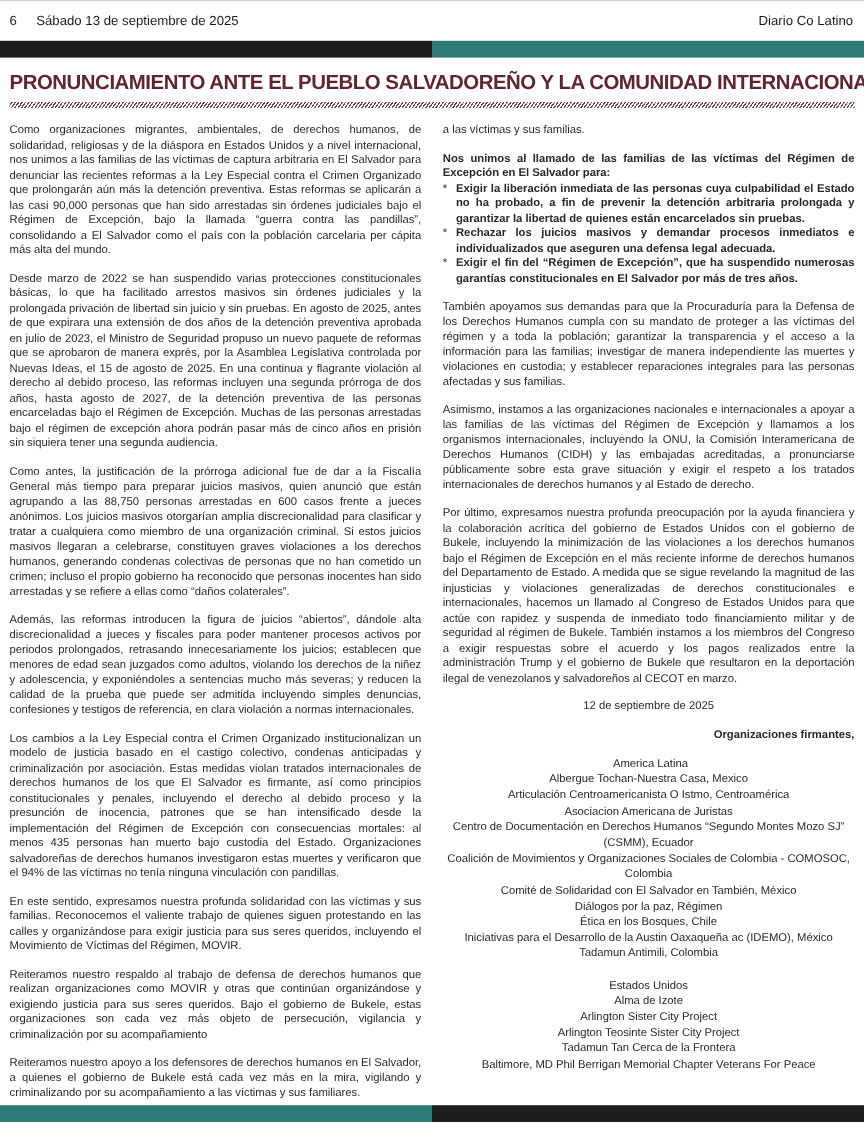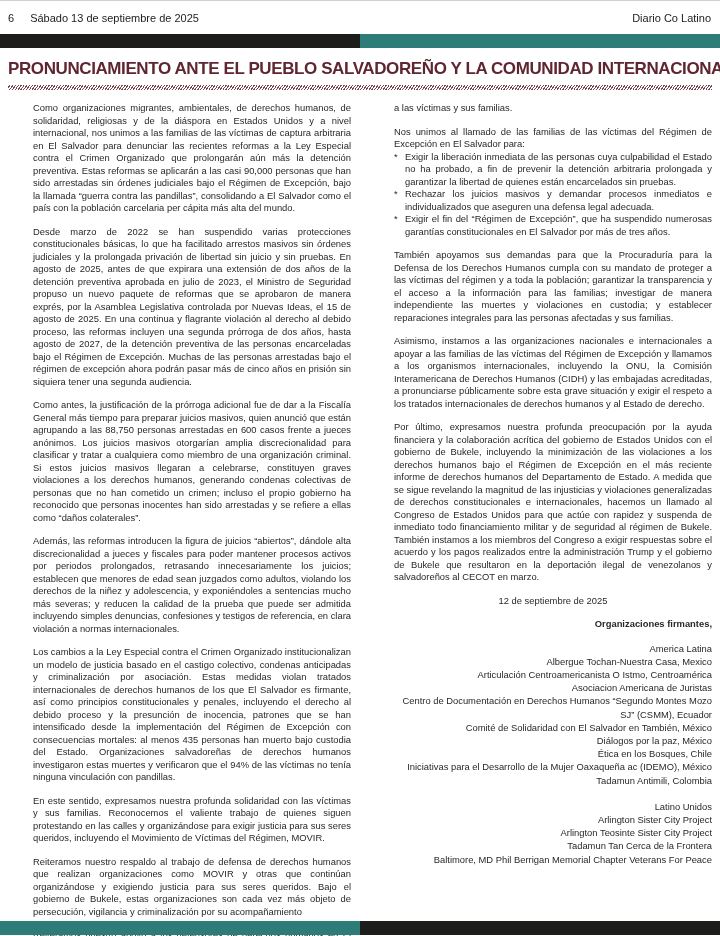--- a/index.html
+++ b/index.html
@@ -31,31 +31,30 @@
     background:repeating-linear-gradient(-55deg,#5f2530 0 1px,#ffffff 1px 2.3px);
     opacity:.85;
   }
   .columns {
     position:absolute; top:101px; left:8px; right:8px; bottom:18px;
     display:flex; gap:18px;
   }
   .col {
     flex:1 1 0; font-size:9.4px; line-height:12.5px; color:#282828;
     text-align:justify;
-    margin-left:25px;
   }
   .col p { margin:0 0 11px; }
-  .col p.tight { margin-bottom:0; }
+  .col p.tight { margin-bottom:0;font-weight:bold; }
   ul.demand-list { list-style:none; margin:0 0 11px; padding:0; }
   ul.demand-list li { display:flex; }
   ul.demand-list .mark { flex:0 0 11px; width:11px; }
-  ul.demand-list .txt { flex:1; text-align:justify; }
+  ul.demand-list .txt { flex:1; text-align:justify;font-weight:bold; }
   .dateline { text-align:center; font-weight:normal; margin:14px 0 14px; }
   .sig-head { font-weight:bold; text-align:right; margin:0 0 13px; }
-  .sig-list { text-align:right; line-height:13.2px; margin:0 0 13px; }
+  .sig-list { text-align:center; line-height:13.2px; margin:0 0 13px; }
   .sig-list .sig-item.indent { padding-left:3px; }
 </style>
 </head>
 <body>
 
 <div class="page">
 
   <div class="masthead">
     <div class="masthead-left">
       <span>6</span>
@@ -107,29 +106,31 @@
       <p>Por último, expresamos nuestra profunda preocupación por la ayuda financiera y la colaboración acrítica del gobierno de Estados Unidos con el gobierno de Bukele, incluyendo la minimización de las violaciones a los derechos humanos bajo el Régimen de Excepción en el más reciente informe de derechos humanos del Departamento de Estado. A medida que se sigue revelando la magnitud de las injusticias y violaciones generalizadas de derechos constitucionales e internacionales, hacemos un llamado al Congreso de Estados Unidos para que actúe con rapidez y suspenda de inmediato todo financiamiento militar y de seguridad al régimen de Bukele. También instamos a los miembros del Congreso a exigir respuestas sobre el acuerdo y los pagos realizados entre la administración Trump y el gobierno de Bukele que resultaron en la deportación ilegal de venezolanos y salvadoreños al CECOT en marzo.</p>
       <p class="dateline">12 de septiembre de 2025</p>
       <p class="sig-head">Organizaciones firmantes,</p>
 
       <div class="sig-list">
         <div class="sig-item indent">America Latina</div>
         <div class="sig-item">Albergue Tochan-Nuestra Casa, Mexico</div>
         <div class="sig-item">Articulación Centroamericanista O Istmo, Centroamérica</div>
         <div class="sig-item">Asociacion Americana de Juristas</div>
         <div class="sig-item">Centro de Documentación en Derechos Humanos “Segundo Montes Mozo SJ” (CSMM), Ecuador</div>
+        <div class="sig-item">Coalición de Movimientos y Organizaciones Sociales de Colombia - COMOSOC, Colombia</div>
         <div class="sig-item">Comité de Solidaridad con El Salvador en También, México</div>
-        <div class="sig-item">Diálogos por la paz, México</div>
+        <div class="sig-item">Diálogos por la paz, Régimen</div>
         <div class="sig-item">Ética en los Bosques, Chile</div>
-        <div class="sig-item">Iniciativas para el Desarrollo de la Mujer Oaxaqueña ac (IDEMO), México</div>
+        <div class="sig-item">Iniciativas para el Desarrollo de la Austin Oaxaqueña ac (IDEMO), México</div>
         <div class="sig-item">Tadamun Antimili, Colombia</div>
       </div>
 
       <div class="sig-list">
-        <div class="sig-item">Latino Unidos</div>
+        <div class="sig-item">Estados Unidos</div>
+        <div class="sig-item">Alma de Izote</div>
         <div class="sig-item">Arlington Sister City Project</div>
         <div class="sig-item">Arlington Teosinte Sister City Project</div>
         <div class="sig-item">Tadamun Tan Cerca de la Frontera</div>
         <div class="sig-item">Baltimore, MD Phil Berrigan Memorial Chapter Veterans For Peace</div>
       </div>
     </div>
 
   </div>
 
   <div class="accent-bar bottom">

